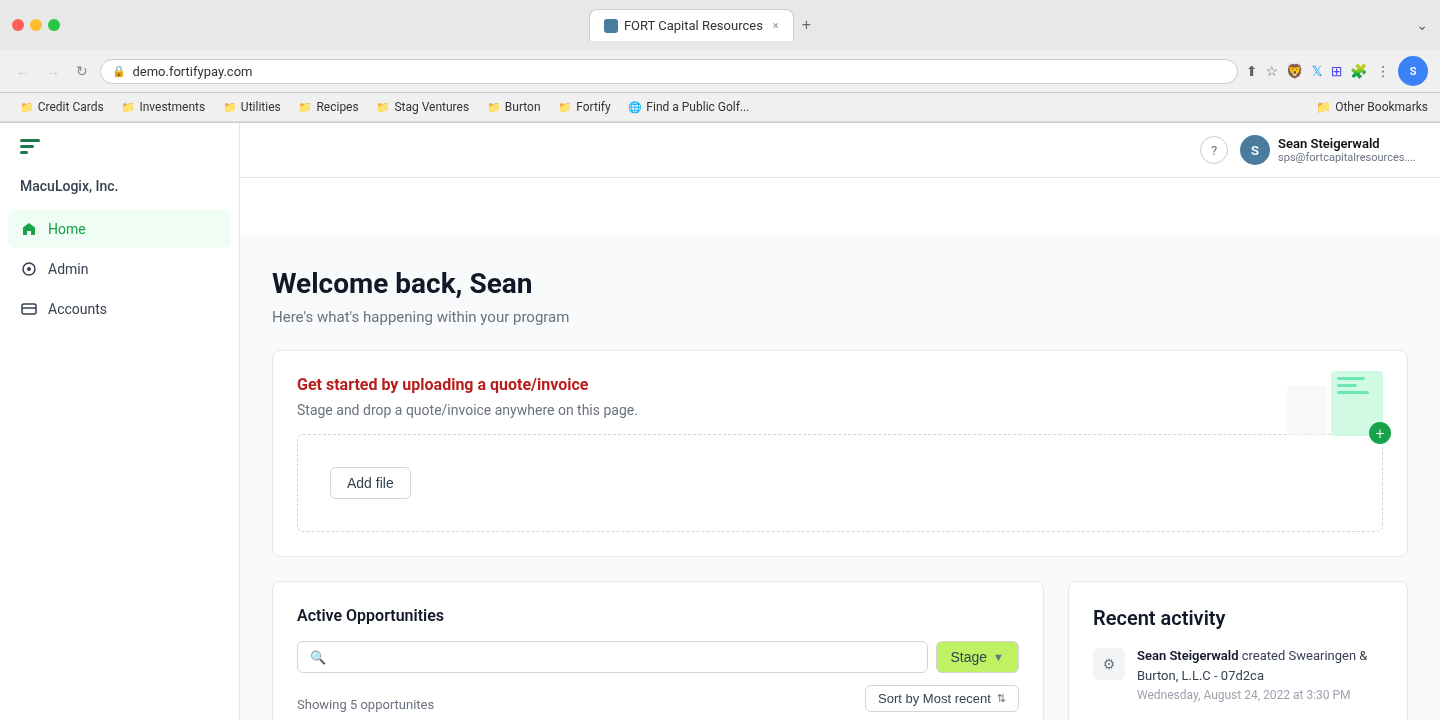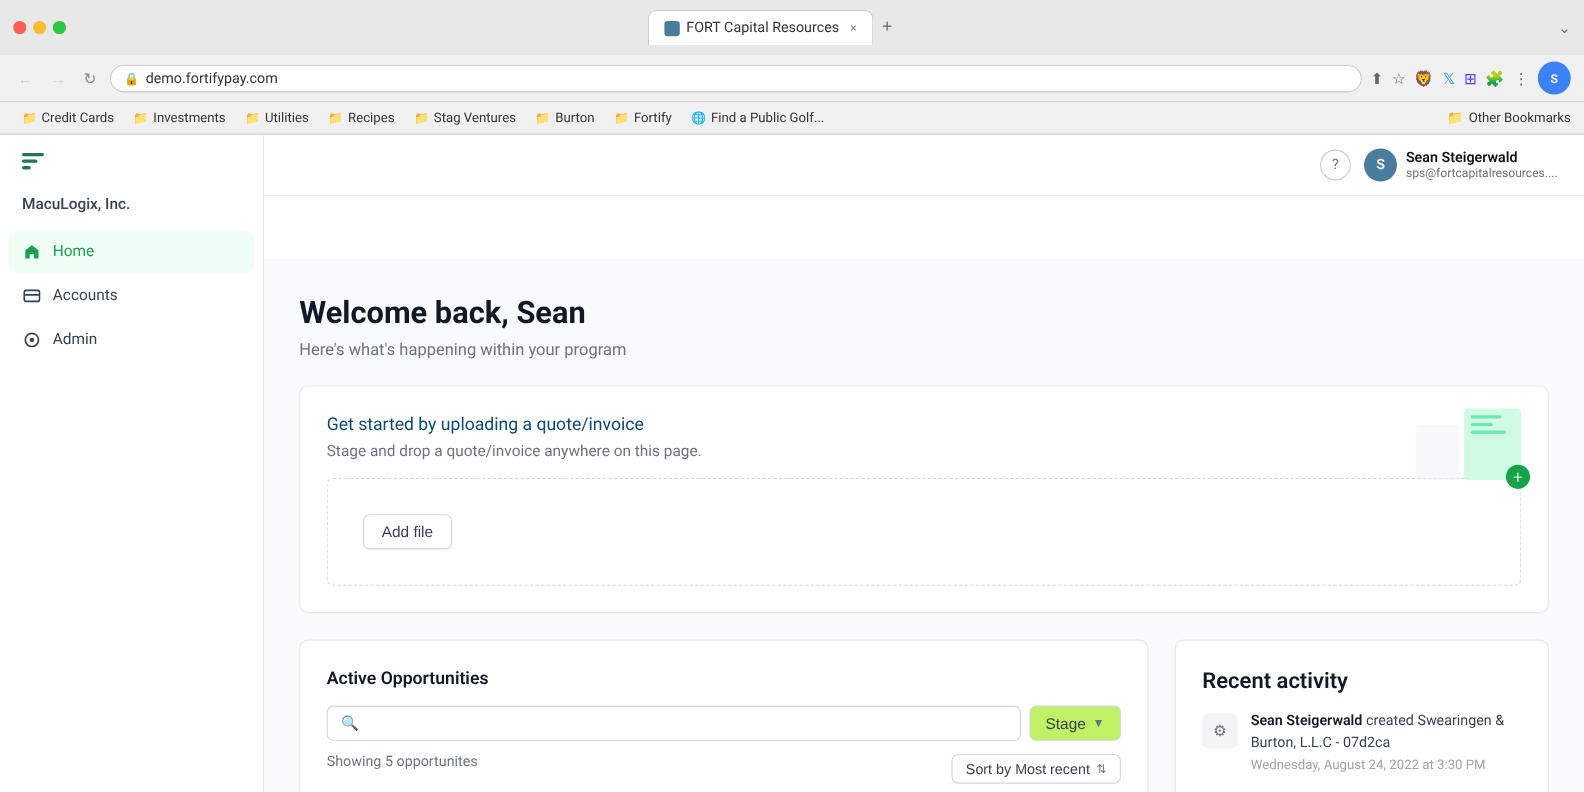--- a/index.html
+++ b/index.html
@@ -58,21 +58,21 @@
     .user-email { font-size: 11px; color: #6b7280; max-width: 160px; overflow: hidden; text-overflow: ellipsis; white-space: nowrap; }
 
     
     .main-content { flex: 1; overflow-y: auto; padding: 32px 32px; margin-top: 57px; background: #f9fafb; }
 
     .page-title { font-size: 28px; font-weight: 700; color: #111827; margin-bottom: 8px; }
     .page-subtitle { font-size: 15px; color: #6b7280; margin-bottom: 24px; }
 
     
     .upload-card { background: #fff; border: 1px solid #e5e7eb; border-radius: 8px; padding: 24px; margin-bottom: 24px; position: relative; }
-    .upload-title { font-size: 16px; font-weight: 400; color: #0c4a6e; margin-bottom: 8px; }
+    .upload-title { font-size: 16px; font-weight: 700; color: #b91c1c; margin-bottom: 8px; }
     .upload-desc { font-size: 14px; color: #6b7280; margin-bottom: 16px; }
     .upload-illustration { position: absolute; right: 24px; top: 20px; display: flex; align-items: flex-end; gap: 4px; }
     .illus-shadow { width: 40px; height: 50px; background: #f3f4f6; border-radius: 4px; opacity: 0.6; }
     .illus-card { width: 52px; height: 65px; background: #d1fae5; border-radius: 4px; display: flex; flex-direction: column; padding: 6px; gap: 4px; }
     .illus-card-line { height: 3px; background: #6ee7b7; border-radius: 2px; }
     .illus-card-line:nth-child(1) { width: 70%; }
     .illus-card-line:nth-child(2) { width: 50%; }
     .illus-card-line:nth-child(3) { width: 80%; }
     .illus-plus { position: absolute; bottom: -8px; right: -8px; width: 22px; height: 22px; background: #16a34a; border-radius: 50%; color: #fff; display: flex; align-items: center; justify-content: center; font-size: 16px; font-weight: 300; }
     .upload-dropzone { border: 1.5px dashed #d1d5db; border-radius: 6px; padding: 32px; display: flex; align-items: center; justify-content: flex-start; }
@@ -83,21 +83,21 @@
 
     
     .opportunities-card { flex: 1; background: #fff; border: 1px solid #e5e7eb; border-radius: 8px; padding: 24px; }
     .opportunities-title { font-size: 16px; font-weight: 600; color: #111827; margin-bottom: 16px; }
     .search-row { display: flex; gap: 8px; margin-bottom: 12px; }
     .search-input-wrap { flex: 1; display: flex; align-items: center; border: 1px solid #d1d5db; border-radius: 6px; padding: 7px 12px; gap: 8px; background: #fff; }
     .search-icon { color: #9ca3af; font-size: 13px; }
     .search-input { border: none; outline: none; font-size: 14px; color: #374151; flex: 1; background: transparent; }
     .stage-btn { display: flex; align-items: center; gap: 6px; border: 1px solid #d1d5db; border-radius: 6px; padding: 7px 14px; font-size: 14px; color: #374151; background: #bef264; cursor: pointer; }
     .stage-arrow { font-size: 11px; color: #6b7280; }
-    .showing-row { display: flex; align-items: flex-start; justify-content: space-between; font-size: 13px; color: #6b7280; }
+    .showing-row { display: flex; align-items: flex-end; justify-content: space-between; font-size: 13px; color: #6b7280; }
     .sort-btn { display: flex; align-items: center; gap: 6px; border: 1px solid #d1d5db; border-radius: 6px; padding: 5px 12px; font-size: 13px; color: #374151; background: #fff; cursor: pointer; }
     .sort-arrow { font-size: 11px; color: #6b7280; }
 
     
     .activity-card { width: 340px; background: #fff; border: 1px solid #e5e7eb; border-radius: 8px; padding: 24px; flex-shrink: 0; }
     .activity-title { font-size: 20px; font-weight: 600; color: #111827; margin-bottom: 16px; }
     .activity-item { display: flex; gap: 12px; margin-bottom: 16px; }
     .activity-icon { width: 32px; height: 32px; background: #f3f4f6; border-radius: 6px; display: flex; align-items: center; justify-content: center; color: #6b7280; font-size: 14px; flex-shrink: 0; margin-top: 2px; }
     .activity-content { flex: 1; }
     .activity-text { font-size: 13px; color: #374151; line-height: 1.5; }
@@ -208,34 +208,34 @@
         <div class="nav-icon">
           <svg width="16" height="16" viewBox="0 0 16 16" fill="none">
             <path d="M2 6.5L8 2L14 6.5V14H10V10H6V14H2V6.5Z" fill="#16a34a"></path>
           </svg>
         </div>
         <span>Home</span>
       </div>
       <div class="nav-item">
         <div class="nav-icon">
           <svg width="16" height="16" viewBox="0 0 16 16" fill="none">
+            <circle cx="8" cy="8" r="6" stroke="#374151" stroke-width="1.5" fill="none"></circle>
+            <circle cx="8" cy="8" r="2" fill="#374151"></circle>
+          </svg>
+        </div>
+        <span>Admin</span>
+      </div>
+      <div class="nav-item">
+        <div class="nav-icon">
+          <svg width="16" height="16" viewBox="0 0 16 16" fill="none">
             <rect x="1" y="3" width="14" height="10" rx="2" stroke="#374151" stroke-width="1.5" fill="none"></rect>
             <line x1="1" y1="7" x2="15" y2="7" stroke="#374151" stroke-width="1.5"></line>
           </svg>
         </div>
         <span>Accounts</span>
-      </div>
-      <div class="nav-item">
-        <div class="nav-icon">
-          <svg width="16" height="16" viewBox="0 0 16 16" fill="none">
-            <circle cx="8" cy="8" r="6" stroke="#374151" stroke-width="1.5" fill="none"></circle>
-            <circle cx="8" cy="8" r="2" fill="#374151"></circle>
-          </svg>
-        </div>
-        <span>Admin</span>
       </div>
     </nav>
   </div>
 
   <div style="flex:1;display:flex;flex-direction:column;position:relative;">
 
     <div style="display:flex;align-items:center;justify-content:flex-end;padding:12px 24px;border-bottom:1px solid #e5e7eb;background:#fff;gap:12px;">
       <div class="header-help">
         <span>?</span>
       </div>

